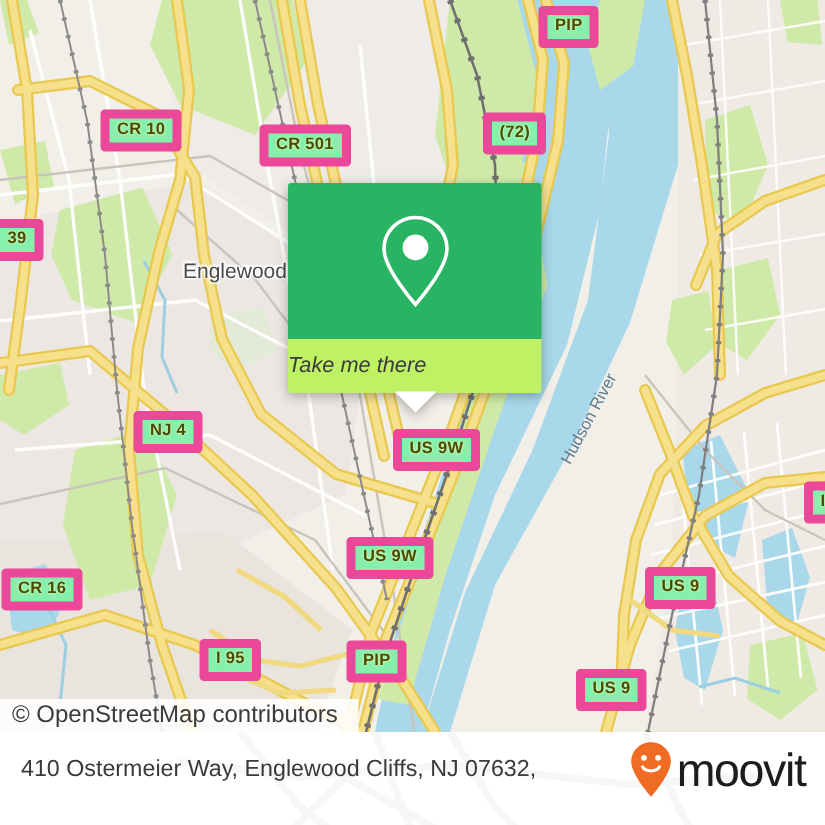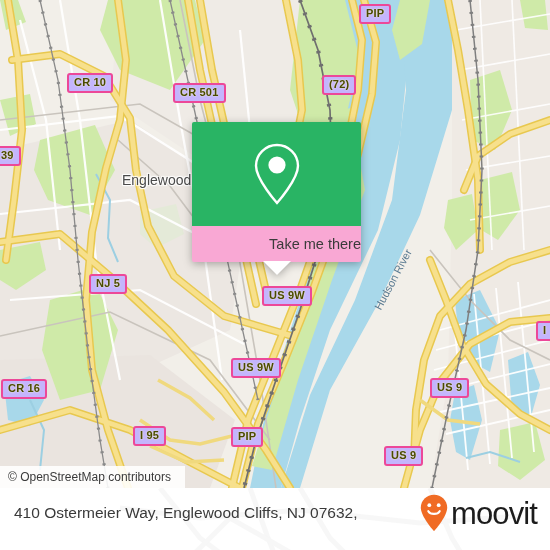--- a/index.html
+++ b/index.html
@@ -14,22 +14,22 @@
   
   #map-area {
     position:absolute; left:0; top:0; width:550px; height:488px;
     background:#f2efe9;
     overflow:hidden;
   }
   #map-svg { position:absolute; left:0; top:0; }
 
   .shield {
     position:absolute;
-    background:#c4b5fd;
-    border:2px solid #ec4899;
+    background:#86efac;
+    border:6px solid #ec4899;
     border-radius:3px;
     color:#4a4a00;
     font-size:11px;
     font-weight:bold;
     letter-spacing:.2px;
     padding:1px 5px 2px 5px;
     white-space:nowrap;
     line-height:13px;
     font-family:"Liberation Sans", sans-serif;
     text-shadow:0 0 2px #fffbbb;
@@ -51,21 +51,21 @@
     font-style:normal;
   }
 
   
   #attribution {
     position:absolute; left:0; top:466px;
     height:22px;
     background:rgba(255,255,255,0.88);
     display:flex; align-items:center;
     padding:0 14px 0 8px;
-    font-size:12px;
+    font-size:16px;
     color:#3a3a3a;
     white-space:nowrap;
     z-index:40;
   }
 
   
   #popup-card {
     position:absolute;
     left:192px; top:122px;
     width:169px; height:140px;
@@ -73,23 +73,23 @@
     filter:drop-shadow(0 2px 4px rgba(0,0,0,0.30));
   }
   #popup-image {
     width:100%; height:104px;
     background:#29b464;
     border-radius:2px 2px 0 0;
     display:flex; align-items:center; justify-content:center;
   }
   #popup-label-bar {
     width:100%; height:36px;
-    background:#f9a8d4;
+    background:#bef264;
     border-radius:0 0 2px 2px;
-    display:flex; align-items:center; justify-content:flex-end;
+    display:flex; align-items:center; justify-content:flex-start;font-style:italic;
   }
   #popup-label-bar span {
     font-size:14.5px;
     color:#3b3b3b;
   }
   #popup-tail {
     position:absolute;
     left:50%; bottom:-13px;
     margin-left:-14px;
     width:0; height:0;
@@ -301,21 +301,21 @@
 
   <div class="place-label" style="left:122px; top:172px;">Englewood</div>
 
   <div class="river-label" style="left:372px; top:306px;">Hudson River</div>
 
   <div class="shield" style="left:359px;top:4px;">PIP</div>
   <div class="shield" style="left:322px;top:75px;">(72)</div>
   <div class="shield" style="left:67px;top:73px;">CR 10</div>
   <div class="shield" style="left:173px;top:83px;">CR 501</div>
   <div class="shield" style="left:-6px;top:146px;">39</div>
-  <div class="shield" style="left:89px;top:274px;">NJ 5</div>
+  <div class="shield" style="left:89px;top:274px;">NJ 4</div>
   <div class="shield" style="left:262px;top:286px;">US 9W</div>
   <div class="shield" style="left:231px;top:358px;">US 9W</div>
   <div class="shield" style="left:1px;top:379px;">CR 16</div>
   <div class="shield" style="left:133px;top:426px;">I 95</div>
   <div class="shield" style="left:231px;top:427px;">PIP</div>
   <div class="shield" style="left:430px;top:378px;">US 9</div>
   <div class="shield" style="left:384px;top:446px;">US 9</div>
   <div class="shield" style="left:536px;top:321px;">I</div>
 
   <div id="popup-card">

